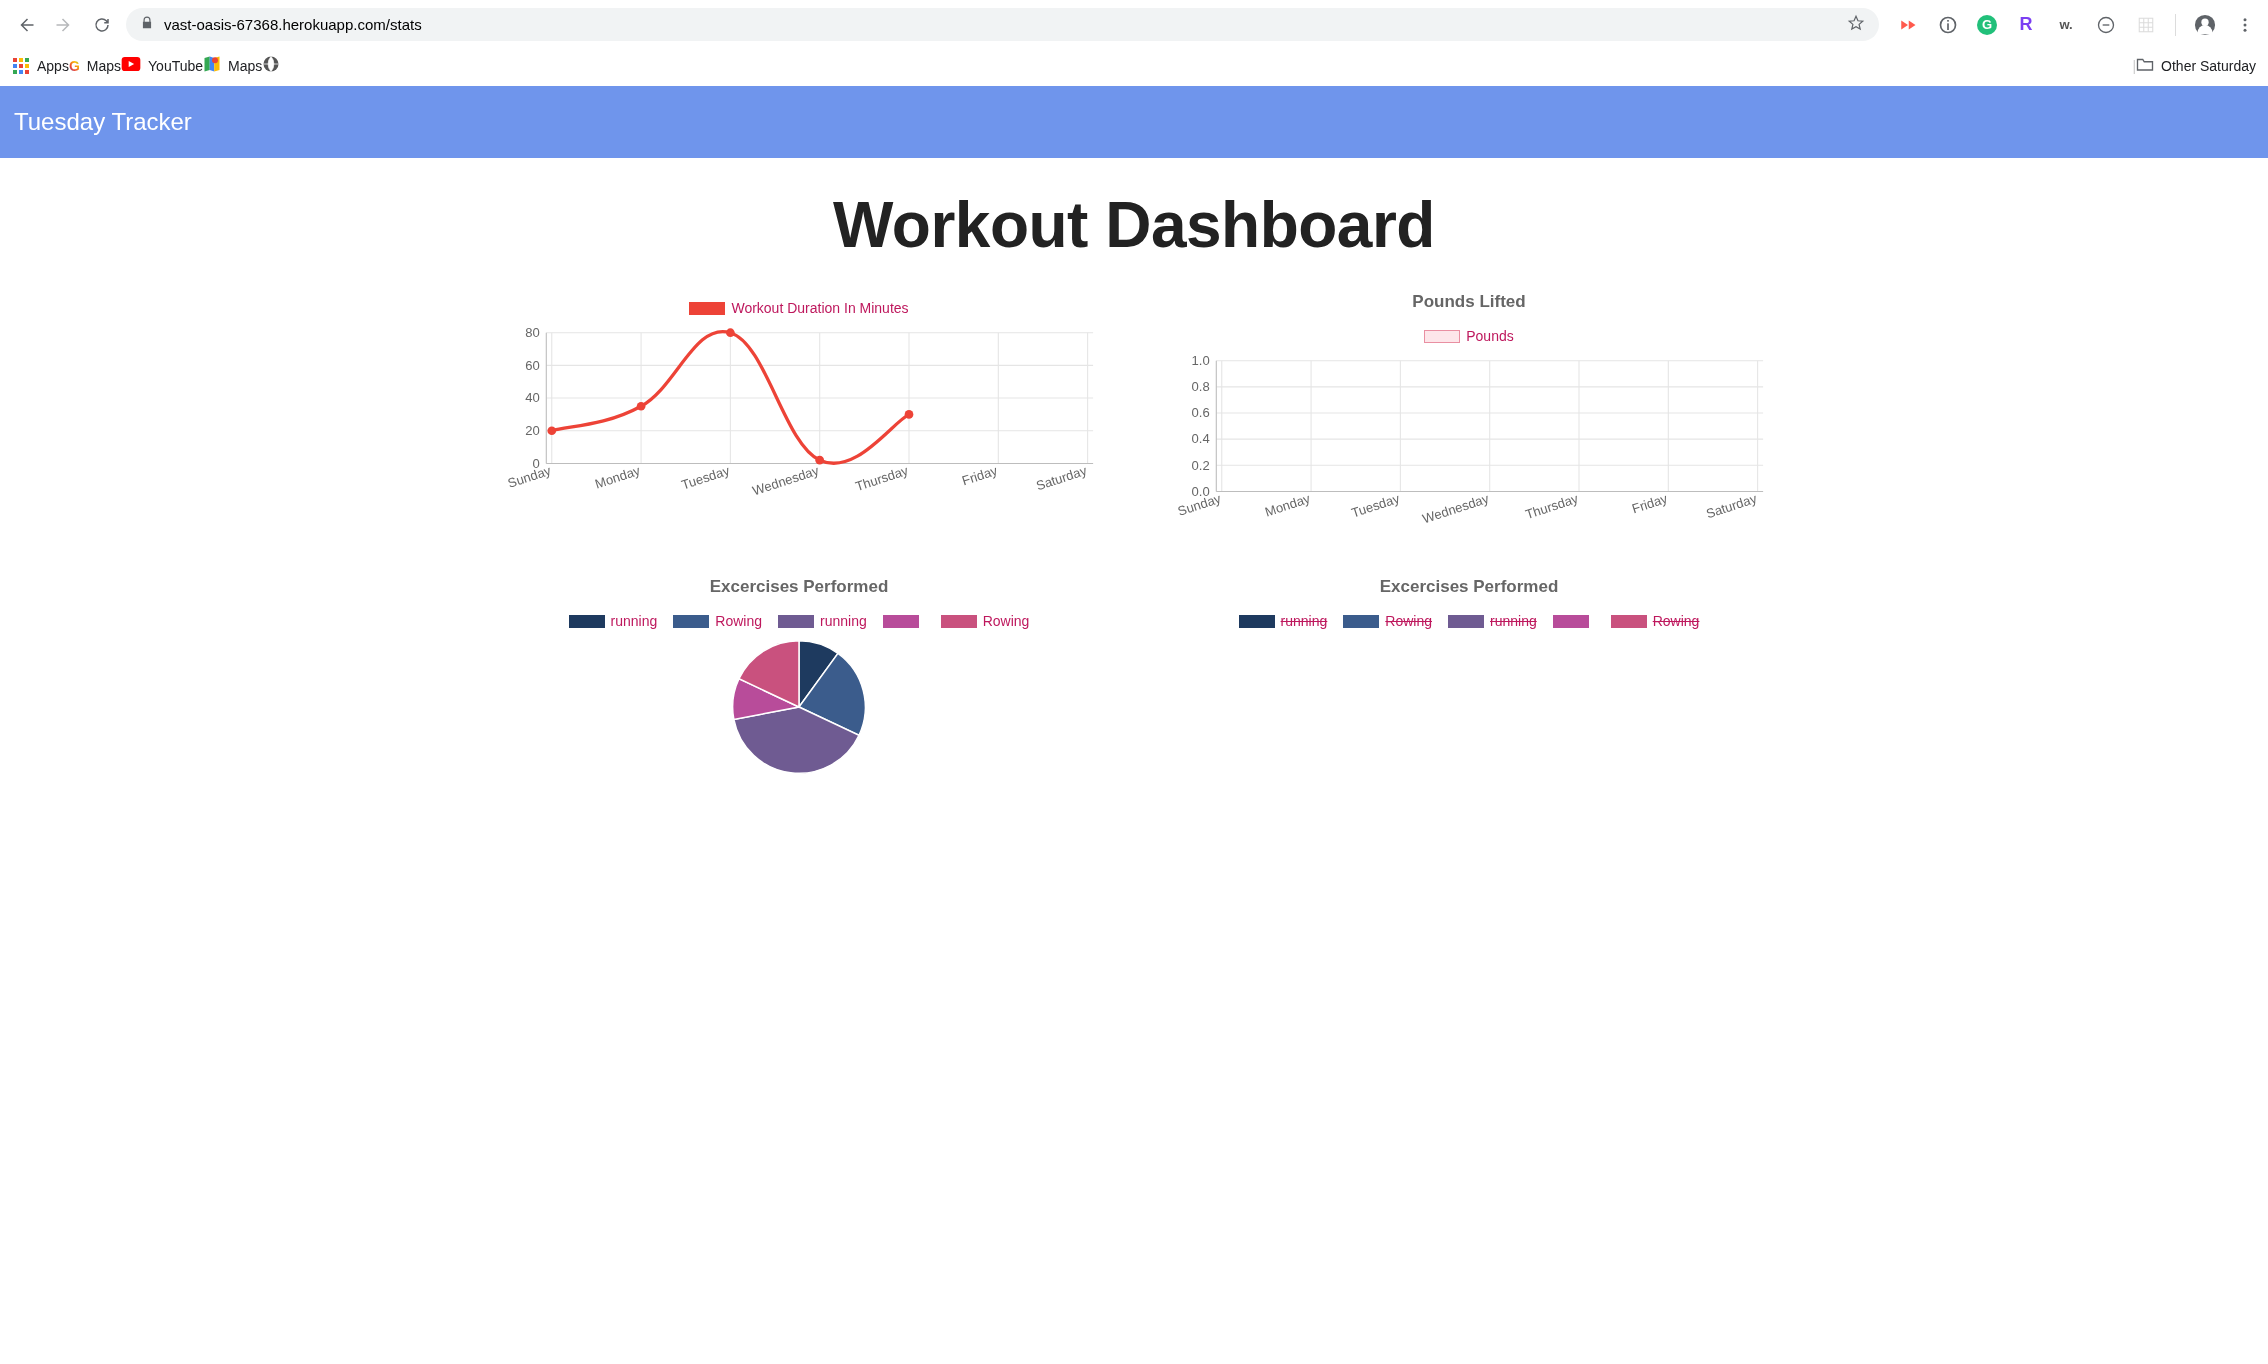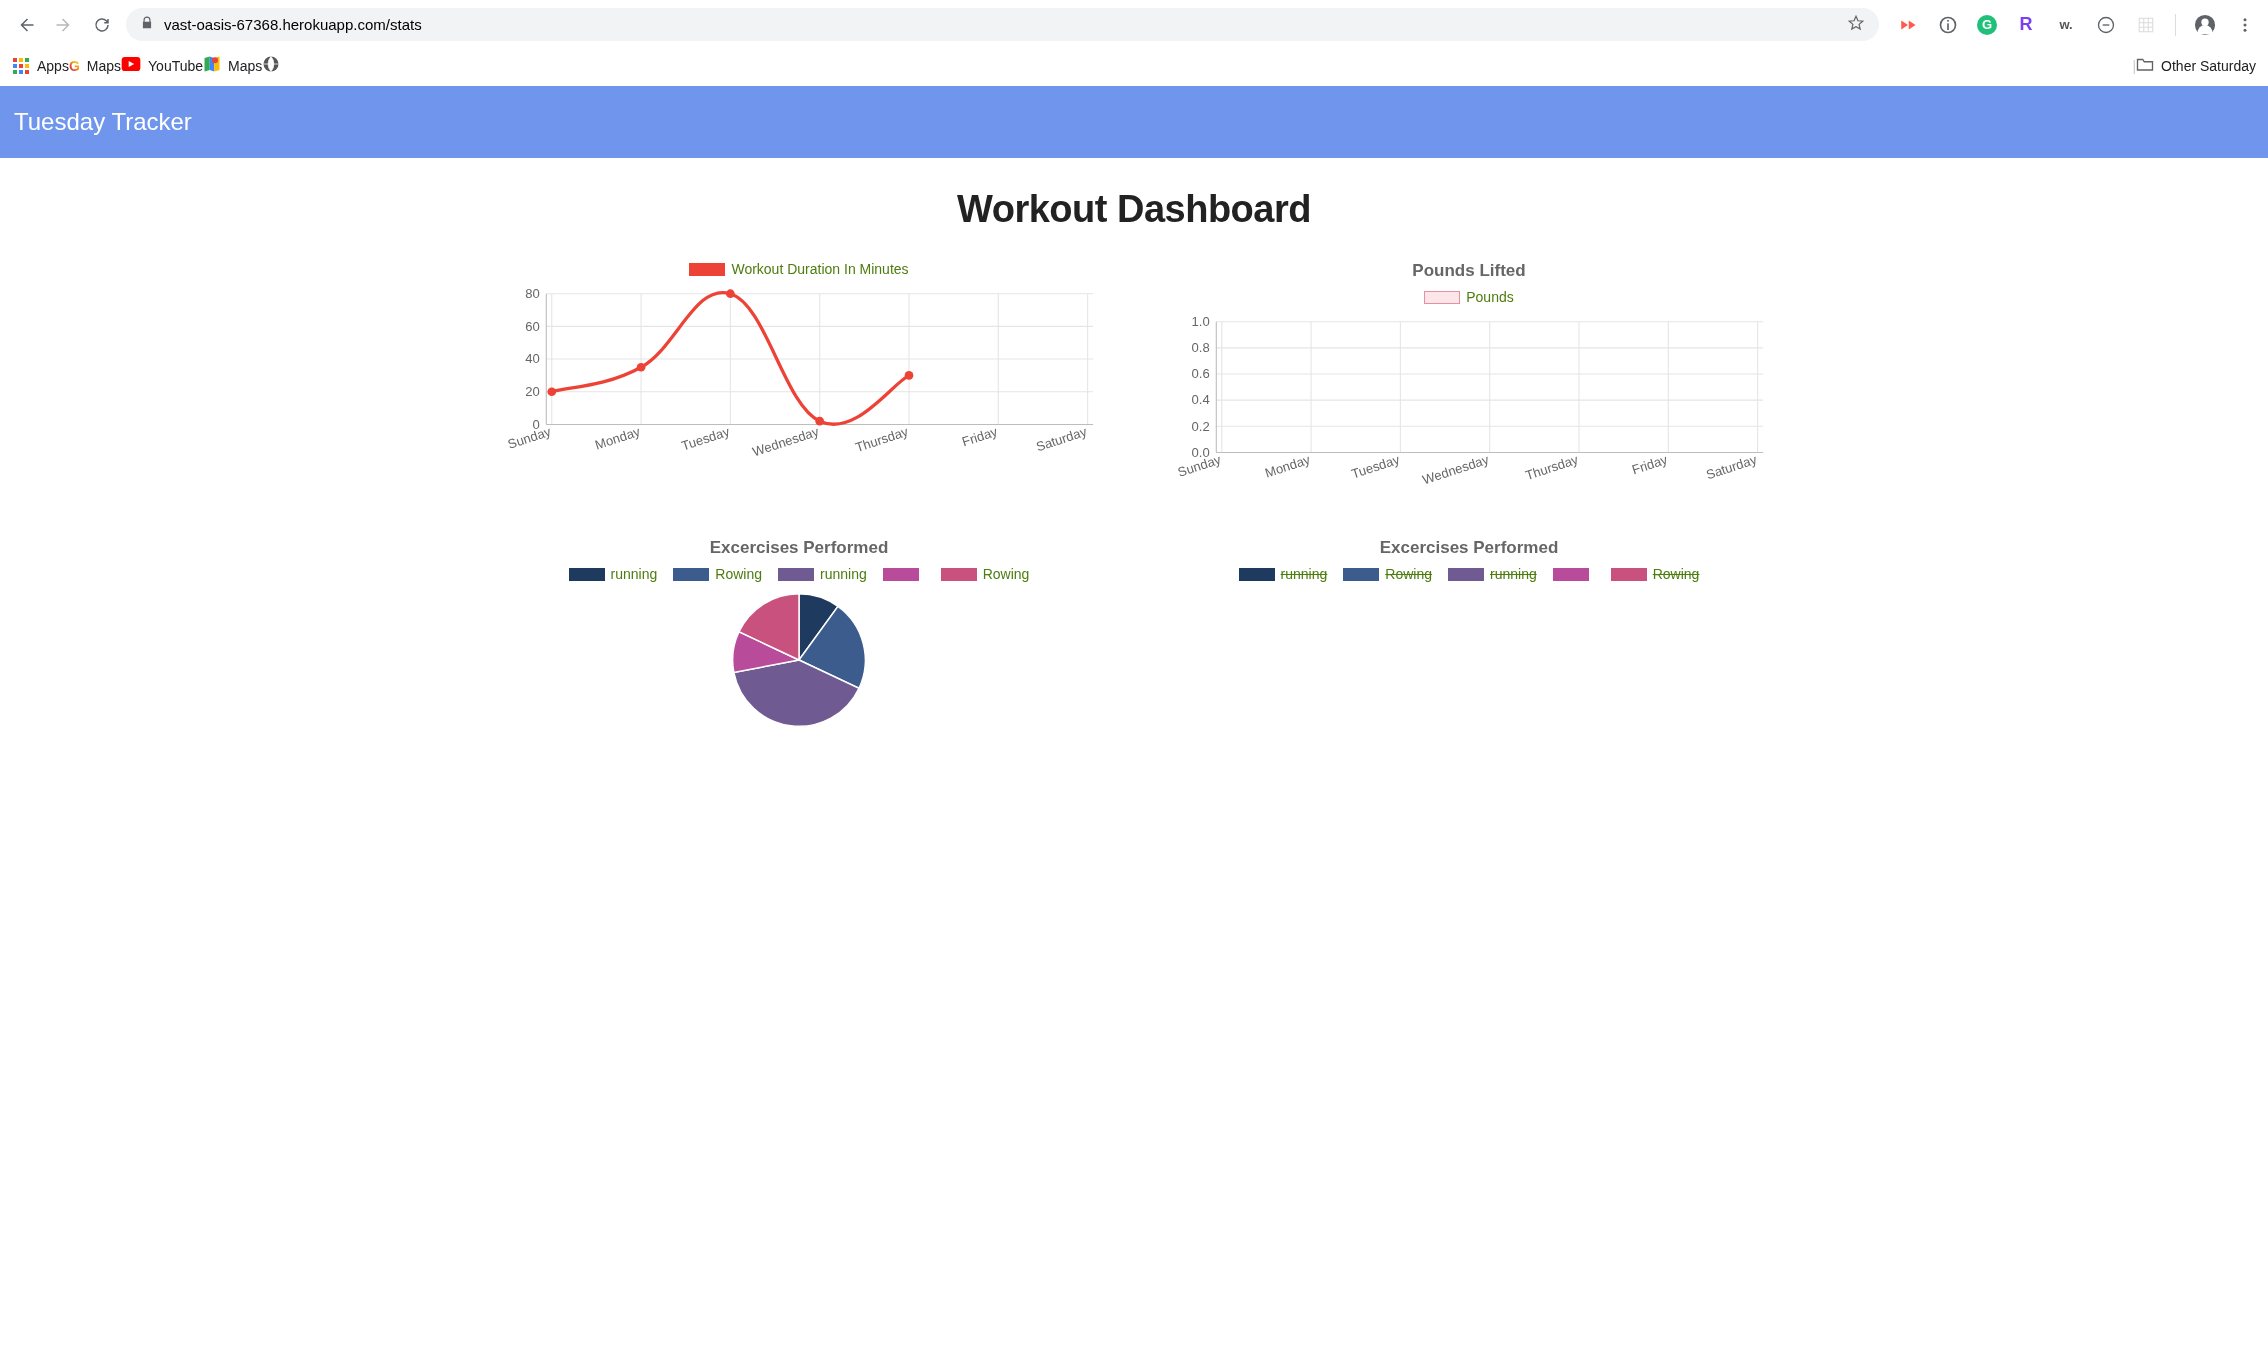--- a/index.html
+++ b/index.html
@@ -11,26 +11,26 @@
   .lock { color: #5f6368; }
   .toolbar-icons { display: flex; align-items: center; gap: 18px; padding-left: 8px; }
   .ext-icon { width: 22px; height: 22px; display: flex; align-items: center; justify-content: center; font-size: 14px; font-weight: 700; }
   .divider { width: 1px; height: 22px; background: #dcdcdc; }
   .bookmarks-bar { display: flex; align-items: center; padding: 6px 12px 10px; gap: 0; font-size: 14px; color: #202124; }
   .bm-item { display: flex; align-items: center; gap: 7px; }
   .bm-spacer { flex: 1; }
   .apps-icon { width: 18px; height: 18px; display: inline-block; }
   .header-bar { background: #6f95ec; color: #fff; padding: 22px 14px; font-size: 24px; font-weight: 400; }
   .page { padding: 20px 40px; }
-  h1.page-title { text-align: center; font-size: 38px; font-weight: 700; margin: 10px 0 30px; letter-spacing: -0.5px; }
+  h1.page-title { text-align: center; font-size: 64px; font-weight: 700; margin: 10px 0 30px; letter-spacing: -0.5px; }
   .grid { display: grid; grid-template-columns: 1fr 1fr; gap: 40px 60px; max-width: 1280px; margin: 0 auto; }
   .chart-card { }
   .chart-title { text-align: center; font-weight: 700; color: #666; font-size: 17px; margin-bottom: 8px; }
   .legend { display: flex; flex-wrap: wrap; justify-content: center; gap: 10px 16px; margin-bottom: 8px; }
-  .legend-item { display: flex; align-items: center; gap: 6px; font-size: 14px; color: #4d7c0f; }
+  .legend-item { display: flex; align-items: center; gap: 6px; font-size: 14px; color: #be185d; margin-top: 8px; }
   .legend-chip { width: 36px; height: 13px; display: inline-block; }
   .strike { text-decoration: line-through; }
   .axes { position: relative; }
   svg.chart { display: block; width: 100%; }
   .tick-label { font-size: 12px; fill: #666; }
   .gridline { stroke: #e5e5e5; stroke-width: 1; }
   .axisline { stroke: #bdbdbd; stroke-width: 1; }
   .cat-label { font-size: 12px; fill: #666; }
   .pie-wrap { display:flex; justify-content:center; margin-top:6px;}
 </style>

